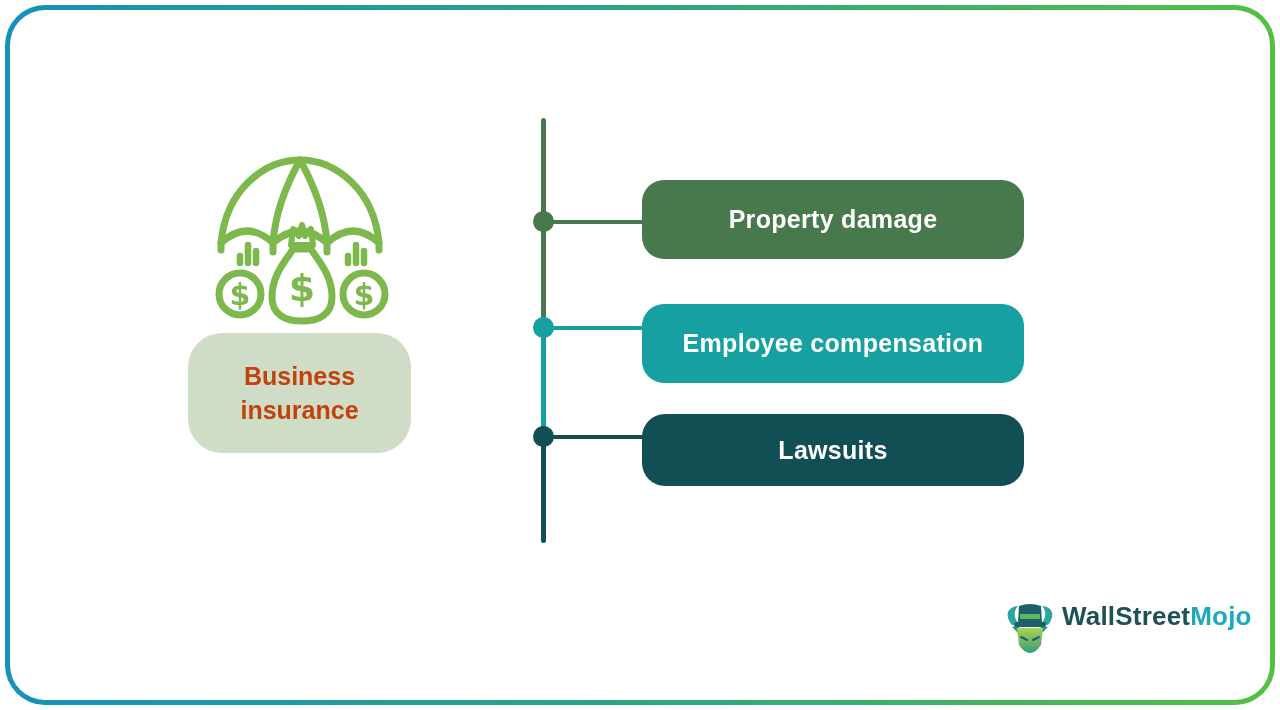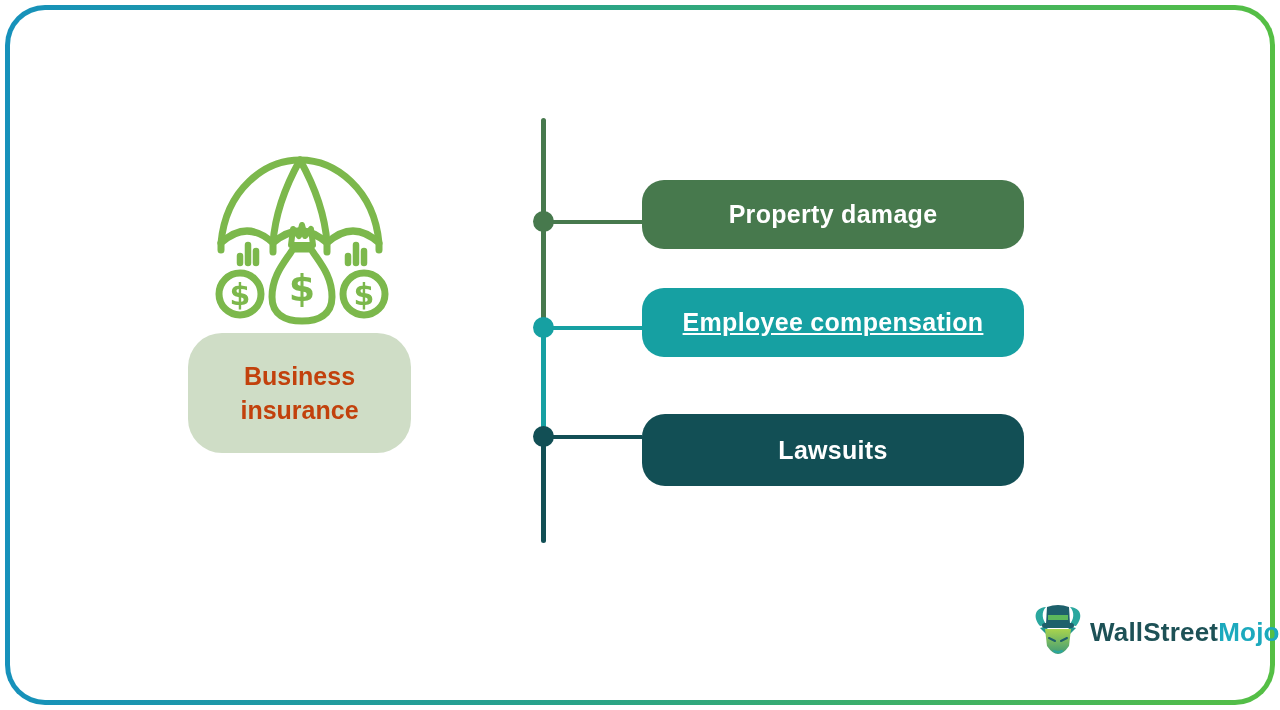--- a/index.html
+++ b/index.html
@@ -47,30 +47,30 @@
   }
 
   
   .v-seg { position: absolute; left: 541px; width: 5px; border-radius: 3px; }
   .node  { position: absolute; width: 21px; height: 21px; border-radius: 50%; }
   .h-conn { position: absolute; left: 545px; width: 97px; height: 4px; }
 
   
   .item-box {
     position: absolute;
-    left: 642px; width: 382px; height: 69px;
+    left: 642px; width: 382px; height: 79px;
     border-radius: 22px;
     display: flex; align-items: center; justify-content: center;
     color: #ffffff;
     font-size: 25px; font-weight: bold;
     letter-spacing: 0.3px;
   }
 
   
-  .logo { position: absolute; left: 1032px; top: 601px; height: 62px; display: flex; align-items: center; }
+  .logo { position: absolute; left: 1004px; top: 601px; height: 62px; display: flex; align-items: flex-start; }
   .logo-bull { width: 52px; height: 60px; margin-right: 6px; }
   .logo-text { font-size: 26px; font-weight: bold; letter-spacing: 0.2px; white-space: nowrap; }
 
   .icon-stroke { fill: none; stroke: #7cb84c; stroke-width: 7; stroke-linecap: round; stroke-linejoin: round; }
   .icon-stroke-fill { fill: #ffffff; stroke: #7cb84c; stroke-width: 7; stroke-linecap: round; stroke-linejoin: round; }
   .icon-dollar { fill: #7cb84c; font-weight: bold; font-family: "DejaVu Sans", sans-serif; }
 </style>
 </head>
 <body>
 
@@ -118,21 +118,21 @@
     <div class="h-conn" style="top: 326px; background-color: rgb(22, 160, 162);"></div>
     <div class="h-conn" style="top: 435px; background-color: rgb(18, 79, 85);"></div>
 
     <div class="node" style="left: 533px; top: 211px; background-color: rgb(71, 121, 77);"></div>
     <div class="node" style="left: 533px; top: 317px; background-color: rgb(22, 160, 162);"></div>
     <div class="node" style="left: 533px; top: 426px; background-color: rgb(18, 79, 85);"></div>
 
     <div class="item-box" style="top: 180px; background-color: rgb(71, 121, 77);">
       <span>Property damage</span>
     </div>
-    <div class="item-box" style="top: 288px; background-color: rgb(22, 160, 162); text-decoration: underline;">
+    <div class="item-box" style="top: 304px; background-color: rgb(22, 160, 162);">
       <span>Employee compensation</span>
     </div>
     <div class="item-box" style="top: 414px; height: 72px; background-color: rgb(18, 79, 85); border-radius: 23px;">
       <span>Lawsuits</span>
     </div>
 
     <div class="logo">
       <svg class="logo-bull" viewBox="0 0 52 60" aria-hidden="true">
         <defs>
           <linearGradient id="faceGrad" x1="0" y1="0" x2="0" y2="1">

